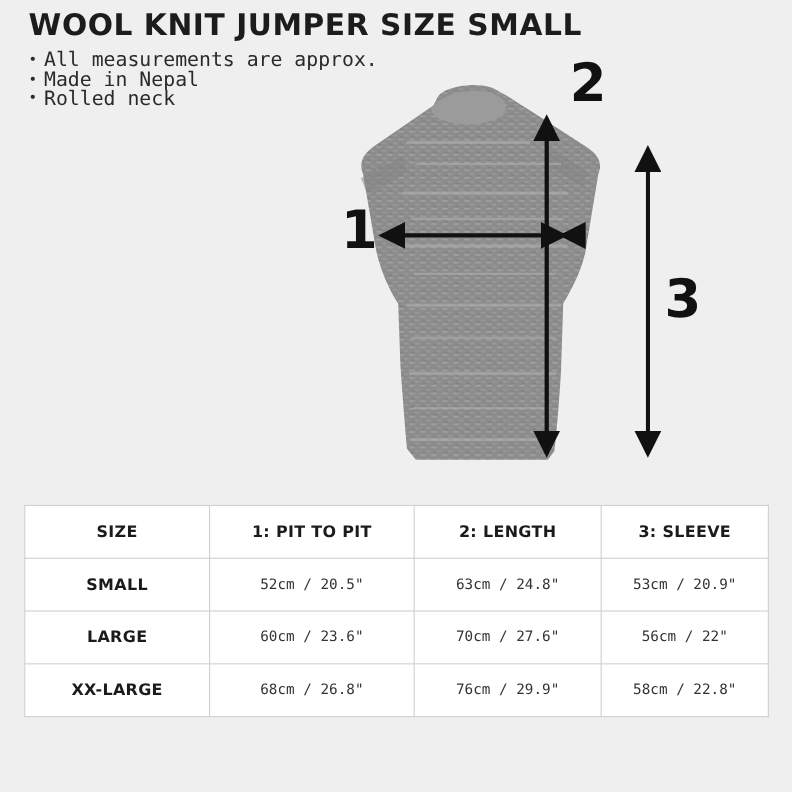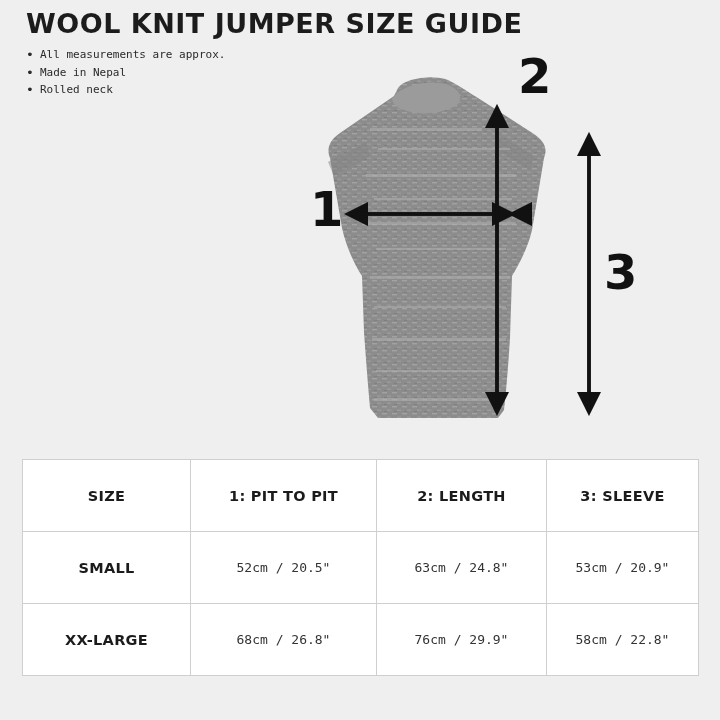--- a/index.html
+++ b/index.html
@@ -32,21 +32,21 @@
     color: #1c1c1c;
     font-family: "DejaVu Sans", sans-serif;
   }
 
   .bullets {
     position: absolute;
     left: 26px;
     top: 46px;
     width: 330px;
     font-family: "DejaVu Sans Mono", monospace;
-    font-size: 11px;
+    font-size: 18px;
     line-height: 17.5px;
     color: #2a2a2a;
   }
   .bullets .b-item {
     position: relative;
     padding-left: 14px;
     margin-bottom: 0px;
   }
   .bullets .b-item::before {
     content: "\2022";
@@ -109,21 +109,21 @@
   table.sizes col.c0 { width: 168px; }
   table.sizes col.c1 { width: 186px; }
   table.sizes col.c2 { width: 170px; }
   table.sizes col.c3 { width: 152px; }
 
   table.sizes th, table.sizes td {
     border: 1px solid #cfcfcf;
     text-align: center;
     height: 39px;
     vertical-align: middle;
-    padding: 16px 4px;
+    padding: 4px 4px;
   }
   table.sizes thead th {
     font-family: "DejaVu Sans", sans-serif;
     font-weight: bold;
     font-size: 14.5px;
     color: #1b1b1b;
     letter-spacing: 0.3px;
   }
   table.sizes tbody th.rowhead {
     font-family: "DejaVu Sans", sans-serif;
@@ -137,21 +137,21 @@
     font-family: "DejaVu Sans Mono", monospace;
     font-size: 13px;
     color: #333;
   }
 </style>
 </head>
 <body>
 
 <div class="page">
 
-  <div class="title">WOOL KNIT JUMPER SIZE GUIDE</div>
+  <div class="title">WOOL KNIT JUMPER SIZE SMALL</div>
 
   <div class="bullets">
     <div class="b-item">All measurements are approx.</div>
     <div class="b-item">Made in Nepal</div>
     <div class="b-item">Rolled neck</div>
   </div>
 
   <div class="illu">
 
     <svg class="jumper-wrap" viewBox="0 0 300 360">
@@ -245,20 +245,26 @@
         </tr>
       </thead>
       <tbody>
         <tr>
           <th class="rowhead">SMALL</th>
           <td>52cm / 20.5"</td>
           <td>63cm / 24.8"</td>
           <td>53cm / 20.9"</td>
         </tr>
         <tr>
+          <th class="rowhead">LARGE</th>
+          <td>60cm / 23.6"</td>
+          <td>70cm / 27.6"</td>
+          <td>56cm / 22"</td>
+        </tr>
+        <tr>
           <th class="rowhead">XX-LARGE</th>
           <td>68cm / 26.8"</td>
           <td>76cm / 29.9"</td>
           <td>58cm / 22.8"</td>
         </tr>
       </tbody>
     </table>
   </div>
 
 </div>

